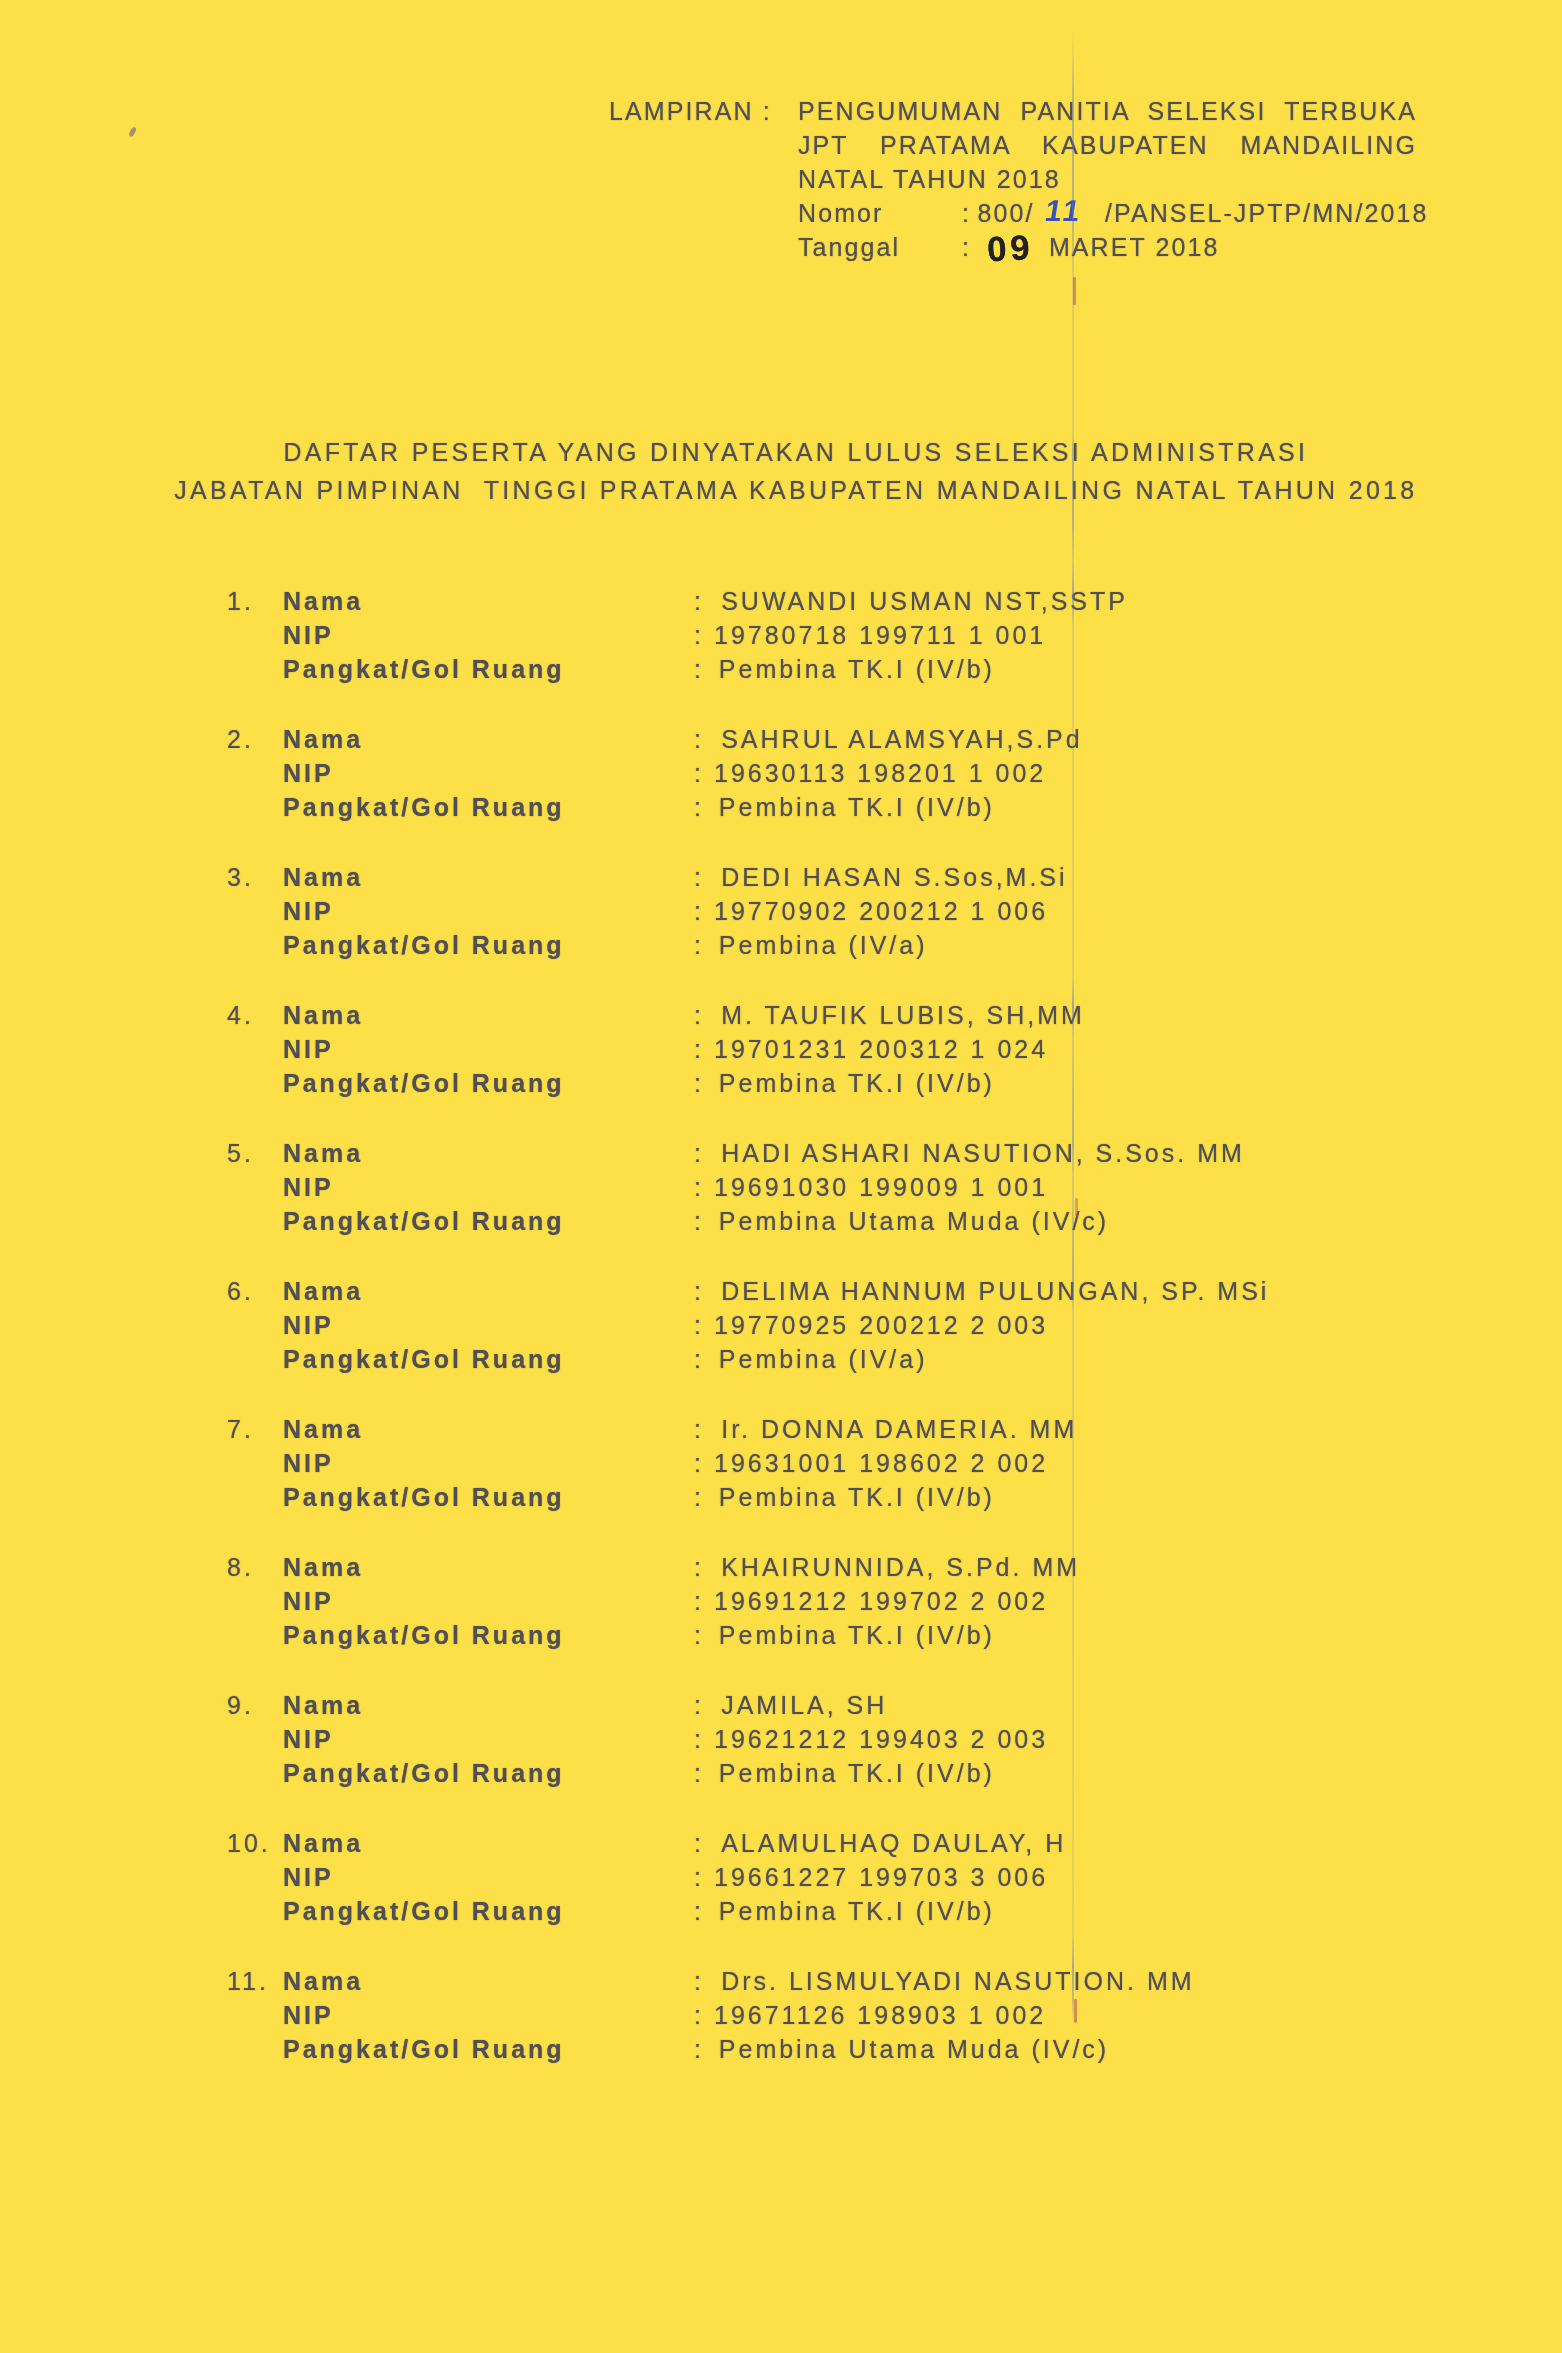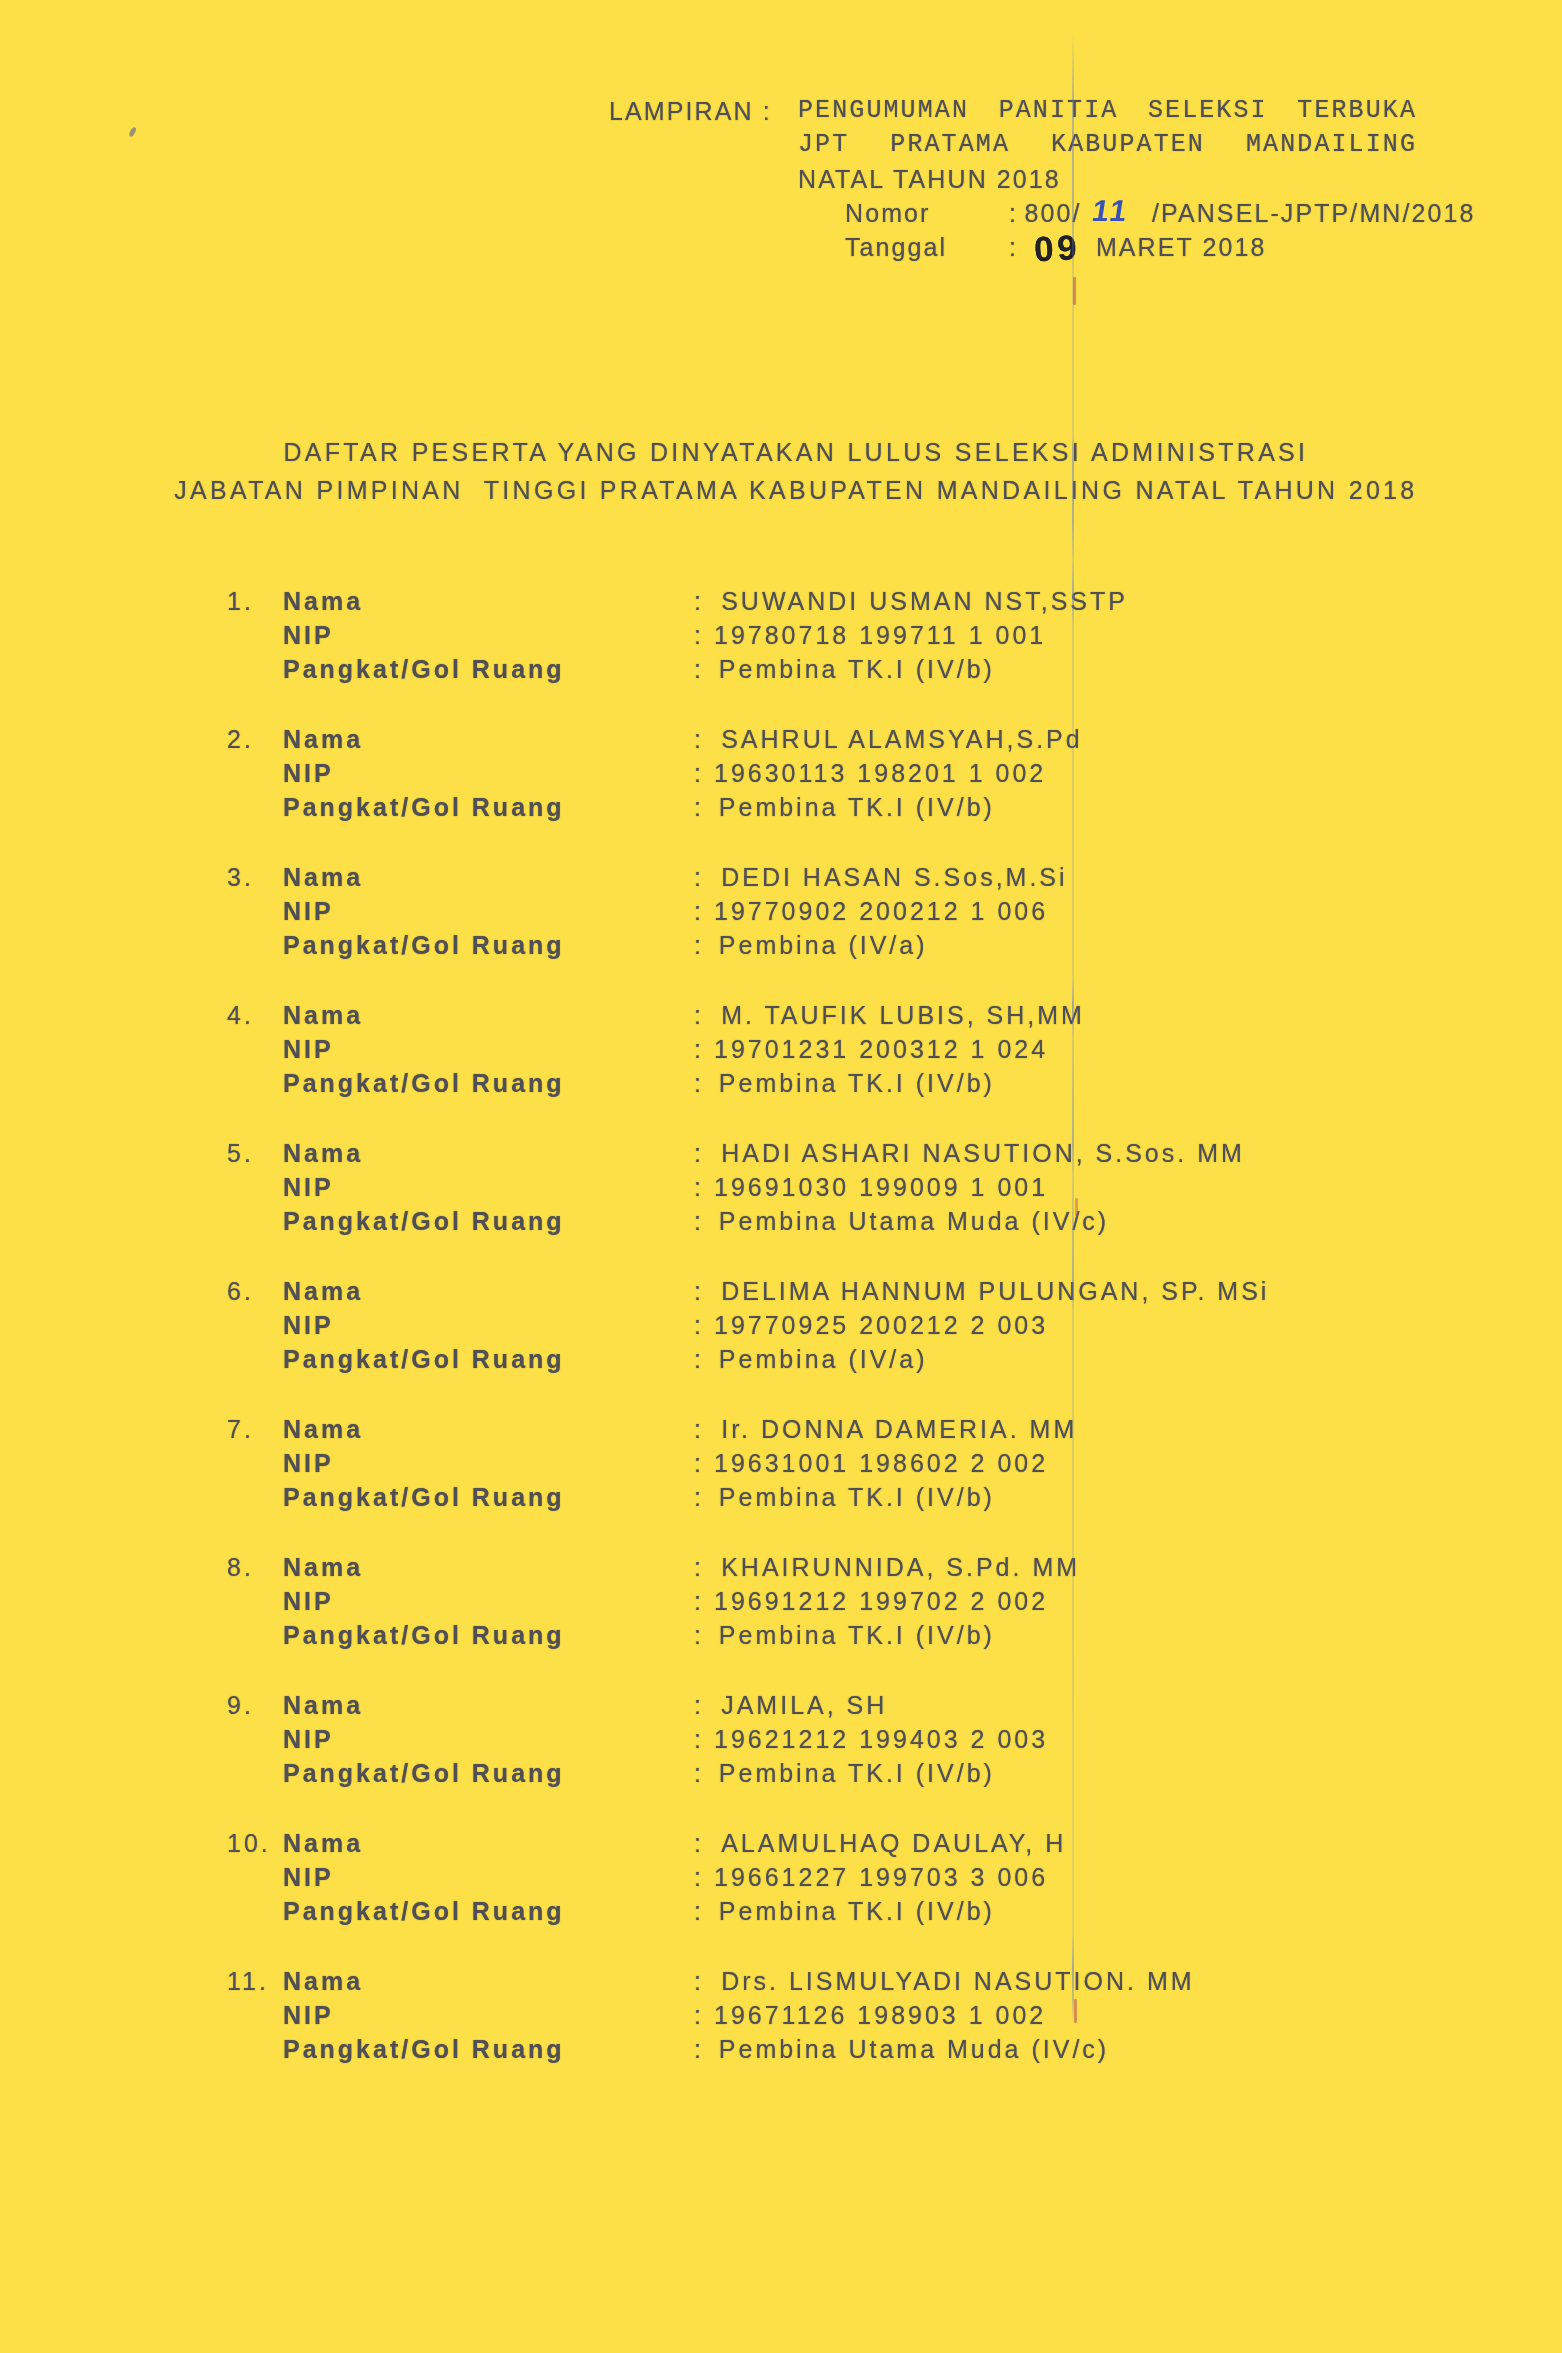--- a/index.html
+++ b/index.html
@@ -29,23 +29,23 @@
   .lampiran-label {
     position: absolute;
     left: 0; top: 0;
     white-space: pre;
   }
   .lampiran-content {
     position: absolute;
     left: 189px; top: 0;
     width: 619px;
   }
-  .jline { text-align: justify; text-align-last: justify; white-space: normal; font-family: Liberation Mono, monospace; }
+  .jline { text-align: justify; text-align-last: justify; white-space: normal; }
   .kv-row { display: flex; }
-  .kv-label { width: 164px; flex: none; margin-left: 47px; }
+  .kv-label { width: 164px; flex: none; }
   .kv-colon { width: 15.6px; flex: none; }
   .kv-value { white-space: pre; }
   
   .hw-blue {
     display: inline-block;
     color: #3952b5;
     font-weight: 600;
     font-size: 30px;
     transform: skewX(-9deg) translateY(-1.8px);
     letter-spacing: 2.4px;

